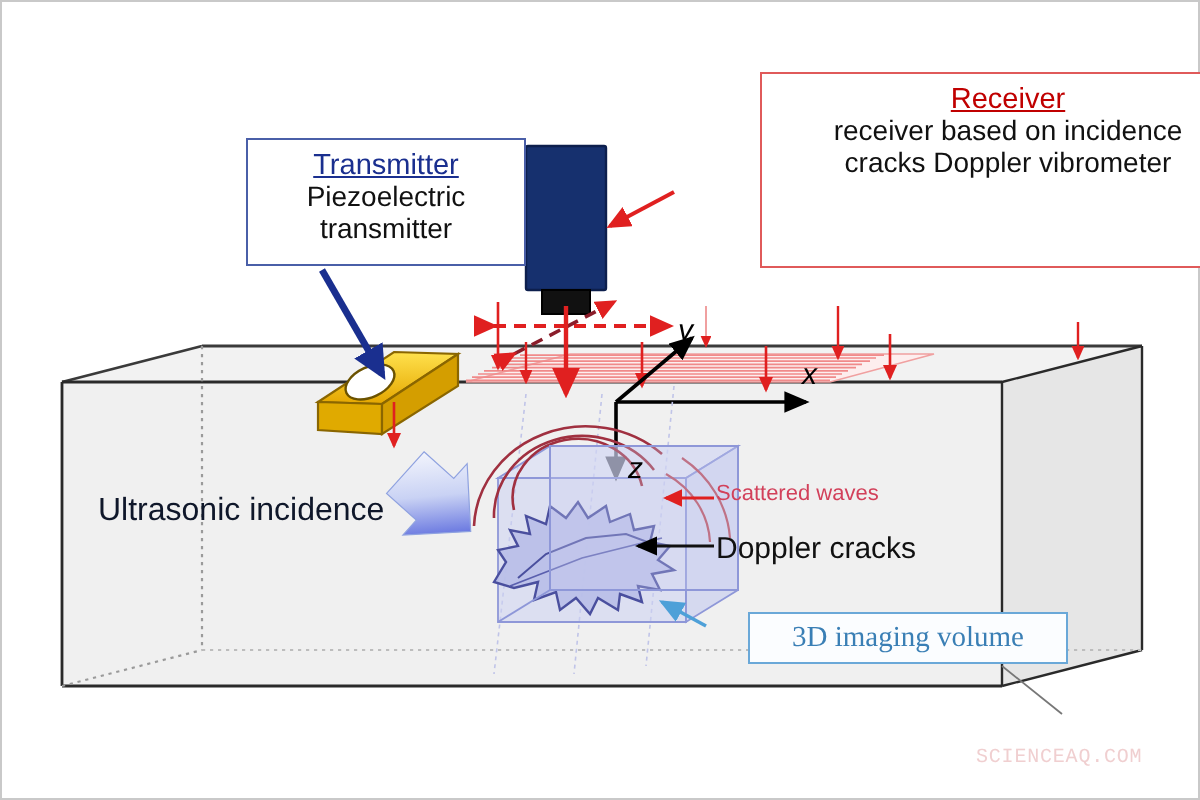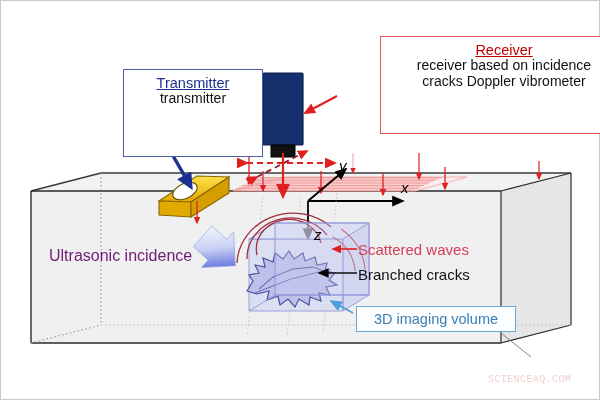--- a/index.html
+++ b/index.html
@@ -4,37 +4,37 @@
 <style>
   html,body{margin:0;padding:0;background:#ffffff;}
   body{width:600px;height:400px;overflow:hidden;
        font-family:"Liberation Sans",sans-serif;}
   #stage{position:relative;width:600px;height:400px;background:#ffffff;
          border:1px solid #c9c9c9;box-sizing:border-box;}
   svg#scene{position:absolute;left:0;top:0;width:600px;height:400px;}
 
   .cbox{position:absolute;box-sizing:border-box;background:#ffffff;
         text-align:center;line-height:1.12;margin-left:44px;}
-  #transmitter-box{left:78px;top:68px;width:140px;height:88px;
+  #transmitter-box{left:78px;top:68px;width:140px;height:64px;
         border:1.4px solid #4a5fa8;text-align:center;}
   #receiver-box{left:335px;top:35px;width:248px;height:98px;
         border:1.4px solid #e05a5a;}
   .box-title{font-size:14.5px;font-weight:400;text-decoration:underline;
         display:block;margin-top:5px;}
   .box-line{font-size:14px;display:block;color:#111;}
   #transmitter-box .box-title{color:#1a2f8f;}
   #receiver-box  .box-title{color:#c00000;}
 
   .lbl{position:absolute;white-space:nowrap;}
-  #label-ultrasonic{left:48px;top:246px;font-size:16px;color:#701a75;}
-  #label-scattered{left:357px;top:240px;font-size:15px;color:#d2405a;}
+  #label-ultrasonic{left:48px;top:246px;font-size:16px;color:#0f172a;}
+  #label-scattered{left:357px;top:240px;font-size:11px;color:#d2405a;}
   #label-branched{left:357px;top:265px;font-size:15px;color:#111;}
-  #imaging-volume-box{position:absolute;left:355px;top:305px;width:160px;height:26px;
+  #imaging-volume-box{position:absolute;left:373px;top:305px;width:160px;height:26px;
         border:1.3px solid #6aa8d8;background:#fbfdff;box-sizing:border-box;
-        display:flex;align-items:center;justify-content:center;}
+        display:flex;align-items:center;justify-content:center;font-family:Liberation Serif, serif;}
   #label-imaging{font-size:14.5px;color:#3a7fb5;}
 
   .axlbl{position:absolute;font-style:italic;font-size:15px;color:#000;}
   #axis-y-label{left:338px;top:156px;}
   #axis-x-label{left:400px;top:178px;}
   #axis-z-label{left:313px;top:225px;}
 
   #watermark{position:absolute;left:487px;top:373px;font-size:10px;
         letter-spacing:.4px;color:#f0cfd0;font-family:Liberation Mono, monospace;}
 </style>
@@ -197,32 +197,33 @@
     <line x1="160" y1="134" x2="190" y2="186" stroke="#1a2f8f" stroke-width="3.4" marker-end="url(#ar-navy)"></line>
     <line x1="336" y1="95" x2="304" y2="112" stroke="#e02020" stroke-width="2" marker-end="url(#ar-red-s)"></line>
     <line x1="356" y1="248" x2="332" y2="248" stroke="#e02020" stroke-width="1.6" marker-end="url(#ar-red-s)"></line>
     <line x1="356" y1="272" x2="318" y2="272" stroke="#111" stroke-width="1.6" marker-end="url(#ar-black)"></line>
     <line x1="352" y1="312" x2="330" y2="300" stroke="#4ea0d8" stroke-width="1.8" marker-end="url(#ar-blue-lt)"></line>
     <line x1="500" y1="332" x2="530" y2="356" stroke="#777" stroke-width="0.9"></line>
   </svg>
 
   <div class="cbox" id="transmitter-box">
     <span class="box-title">Transmitter</span>
+    <span class="box-line">Piezoelectric</span>
     <span class="box-line">transmitter</span>
   </div>
 
   <div class="cbox" id="receiver-box">
     <span class="box-title">Receiver</span>
     <span class="box-line">receiver based on incidence</span>
     <span class="box-line">cracks Doppler vibrometer</span>
   </div>
 
   <div class="lbl" id="label-ultrasonic">Ultrasonic incidence</div>
   <div class="lbl" id="label-scattered">Scattered waves</div>
-  <div class="lbl" id="label-branched">Branched cracks</div>
+  <div class="lbl" id="label-branched">Doppler cracks</div>
 
   <div id="imaging-volume-box">
     <span id="label-imaging">3D imaging volume</span>
   </div>
 
   <div class="axlbl" id="axis-y-label">y</div>
   <div class="axlbl" id="axis-x-label">x</div>
   <div class="axlbl" id="axis-z-label">z</div>
 
   <div id="watermark">SCIENCEAQ.COM</div>

